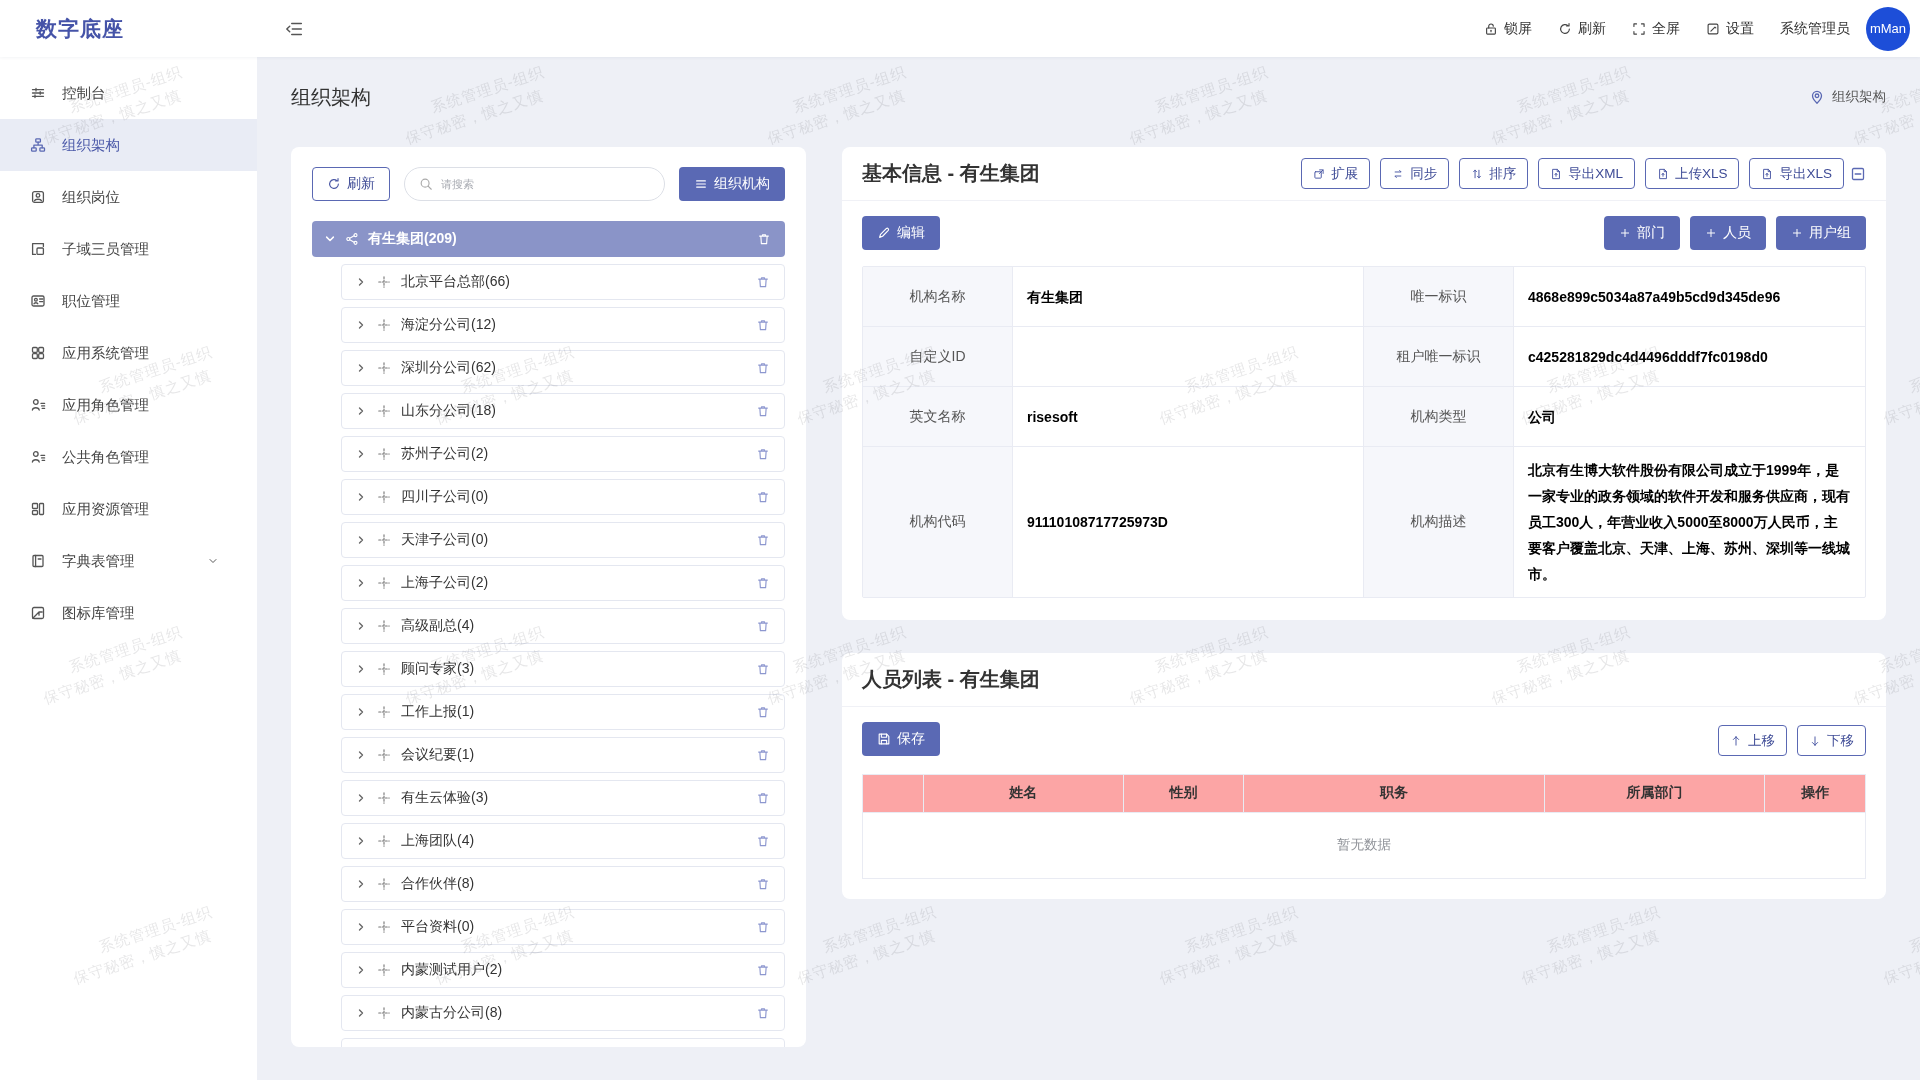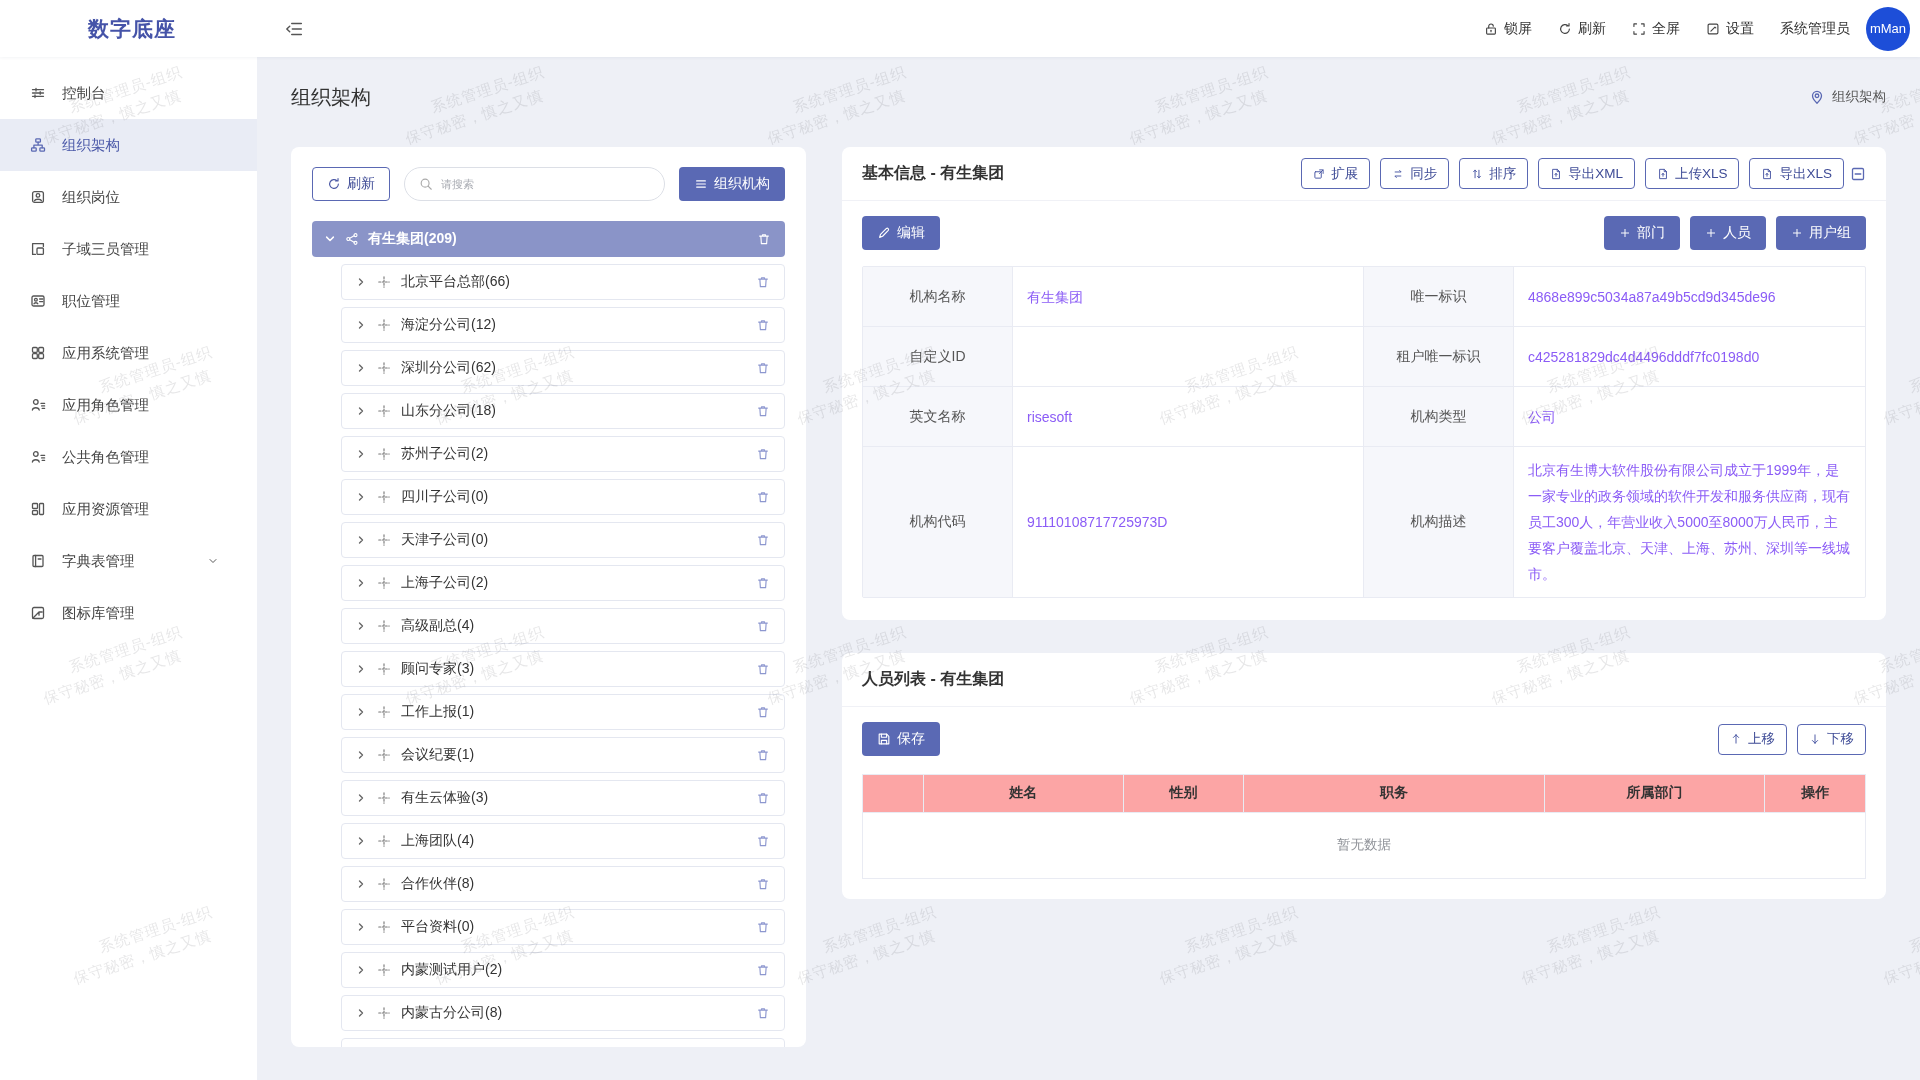--- a/index.html
+++ b/index.html
@@ -1,21 +1,21 @@
 <!DOCTYPE html>
 <html><head>
 <meta charset="utf-8">
 <style>
   * { margin:0; padding:0; box-sizing:border-box; }
   html,body { width:1920px; height:1080px; overflow:hidden; }
   body { font-family:"Liberation Sans","DejaVu Sans",sans-serif; background:#eef0f6; color:#333; font-size:14px; }
 
   
   .topbar { position:fixed; top:0; left:0; right:0; height:57px; background:#fff; display:flex; align-items:center; z-index:10; box-shadow:0 1px 3px rgba(20,30,70,.05); }
-  .logo { width:257px; padding-left:88px; font-size:21px; font-weight:bold; color:#4553a8; letter-spacing:1px; }
+  .logo { width:257px; padding-left:36px; font-size:21px; font-weight:bold; color:#4553a8; letter-spacing:1px; }
   .fold-btn { color:#555; cursor:pointer; display:flex; margin-left:28px; }
   .topbar-right { margin-left:auto; display:flex; align-items:center; padding-right:10px; }
   .top-action { display:flex; align-items:center; gap:6px; margin-left:26px; color:#333; cursor:pointer; font-size:14px; }
   .top-action .ic { color:#444; }
   .top-user { margin-left:26px; cursor:pointer; }
   .avatar { width:44px; height:44px; border-radius:50%; background:#1d4ed8; color:#fff; display:flex; align-items:center; justify-content:center; font-size:13px; margin-left:16px; overflow:hidden; cursor:pointer; flex:none; }
 
   
   .sidebar { position:fixed; left:0; top:57px; bottom:0; width:257px; background:#fff; padding-top:10px; z-index:5; }
   .sb-item { height:52px; display:flex; align-items:center; padding:0 22px 0 30px; color:#444; cursor:pointer; font-size:14.5px; }
@@ -50,31 +50,31 @@
   .tree-children { padding-left:29px; }
   .tree-row { height:36px; border:1px solid #e4e7f0; border-radius:4px; background:#fff; display:flex; align-items:center; gap:10px; padding:0 14px 0 13px; margin-bottom:7px; cursor:pointer; color:#333; font-weight:500; }
   .tree-row .chev { color:#666; display:flex; }
   .tree-row .drag { color:#777; display:flex; }
   .trash { color:#8d97cf; display:flex; cursor:pointer; }
   .tree-root .trash { color:#fff; }
 
   
   .right-col { flex:1; display:flex; flex-direction:column; gap:33px; min-width:0; }
   .card-head { display:flex; align-items:center; height:54px; padding:0 20px; border-bottom:1px solid #f0f1f6; }
-  .card-title { font-size:16px; font-weight:bold; color:#333; }
+  .card-title { font-size:20px; font-weight:bold; color:#333; }
   .card-head-tools { margin-left:auto; display:flex; align-items:center; gap:10px; }
   .collapse-ic { color:#5a68b3; margin-left:6px; display:flex; cursor:pointer; }
-  .action-row { display:flex; align-items:center; padding:15px 20px 14px 20px; }
+  .action-row { display:flex; align-items:flex-end; padding:15px 20px 14px 20px; }
   .action-row .right-group { margin-left:auto; display:flex; gap:10px; }
 
   .info-table { margin:2px 20px 22px 20px; border:1px solid #e9ebf3; border-radius:2px; }
   .info-row { display:flex; border-bottom:1px solid #e9ebf3; }
   .info-row:last-child { border-bottom:none; }
   .cell-l { width:150px; flex:none; background:#f6f7fb; color:#555; display:flex; align-items:center; justify-content:center; padding:10px 8px; text-align:center; border-right:1px solid #e9ebf3; }
-  .cell-v { width:355px; flex:1 1 355px; padding:10px 14px; display:flex; align-items:center; color:#8b5cf6; border-right:1px solid #e9ebf3; min-height:59px; line-height:26px; }
+  .cell-v { width:355px; flex:1 1 355px; padding:10px 14px; display:flex; align-items:center; color:#000000; border-right:1px solid #e9ebf3; min-height:59px; line-height:26px;font-weight:bold; }
   .cell-v:last-child { border-right:none; }
   .desc { font-size:14px; }
 
   .people-table { margin:4px 20px 20px 20px; border:1px solid #e9ebf3; }
   .people-table table { width:100%; border-collapse:collapse; }
   .people-table th { height:37px; background:#fca5a5; font-size:14px; color:#333; font-weight:bold; border-right:1px solid #e9ebf3; border-bottom:1px solid #e9ebf3; }
   .people-table th:last-child { border-right:none; }
   .people-table th:nth-child(1){ width:6%; } .people-table th:nth-child(2){ width:20%; }
   .people-table th:nth-child(3){ width:12%; } .people-table th:nth-child(4){ width:30%; }
   .people-table th:nth-child(5){ width:22%; } .people-table th:nth-child(6){ width:10%; }

